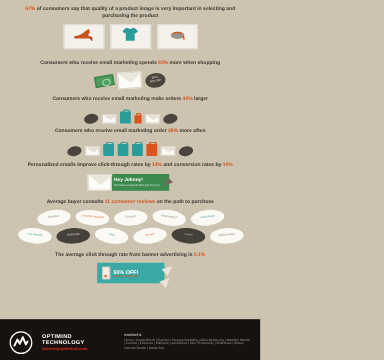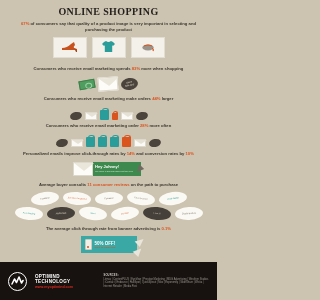--- a/index.html
+++ b/index.html
@@ -314,21 +314,20 @@
     color: #9a958d;
     font-size: 2.6px;
     line-height: 3.6px;
   }
 </style>
 </head>
 <body>
 
 <div class="page">
 
-  <div class="title">ONLINE SHOPPING</div>
 
   <div class="stat" style="margin-top:4px;">
     <span class="hl">67%</span><span> of consumers say that quality of a product image is very important in selecting and purchasing the product</span>
   </div>
 
   <div class="cards">
     <div class="card">
       <span>
         <svg width="18" height="11" viewBox="0 0 18 11">
           <path d="M1 8 L1 6 Q6 6 10 2 L13 0 L14 3 Q12 5 13 6 L16 7 L16 8 Z" fill="#c8521d"></path>

